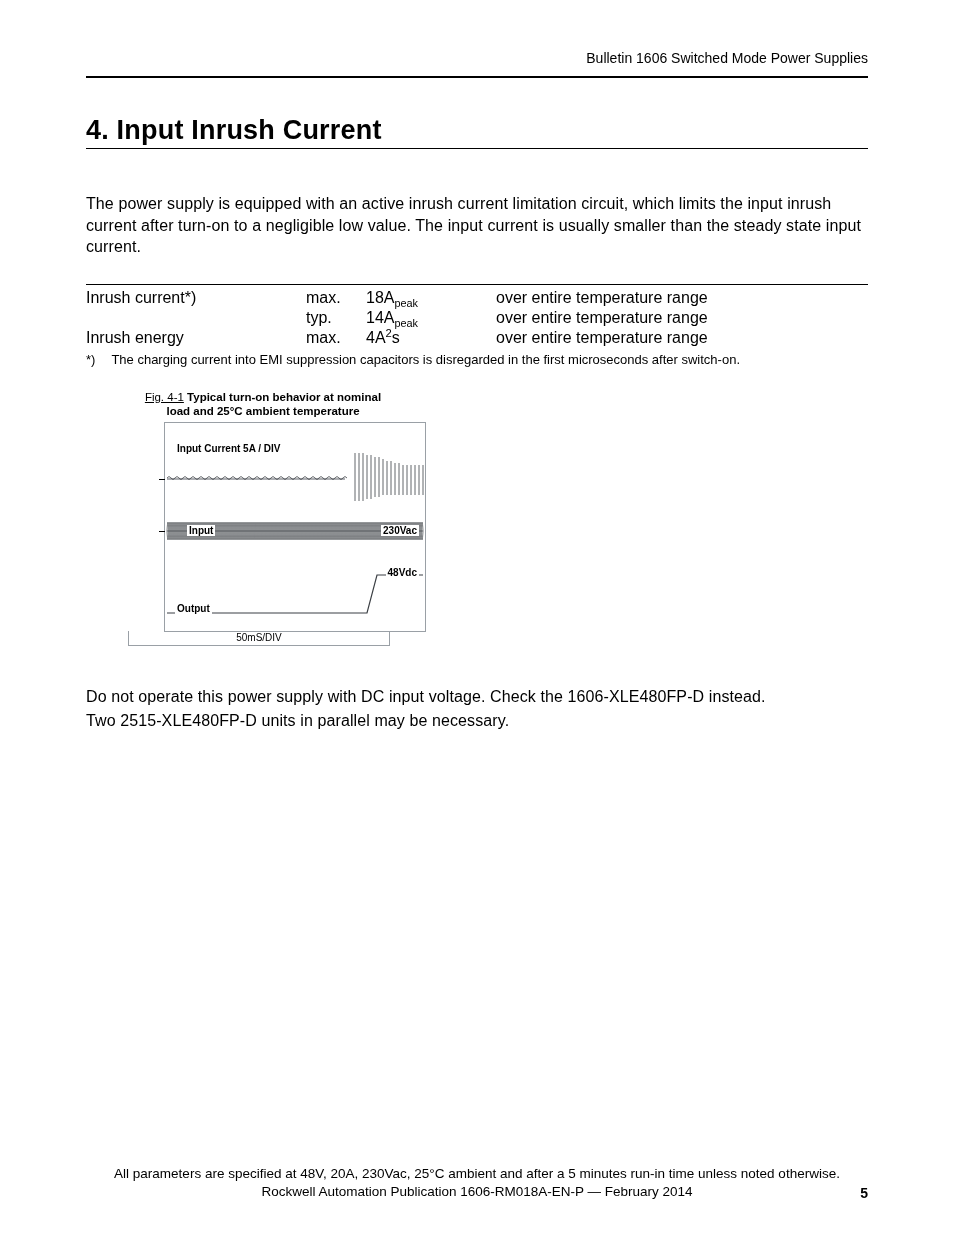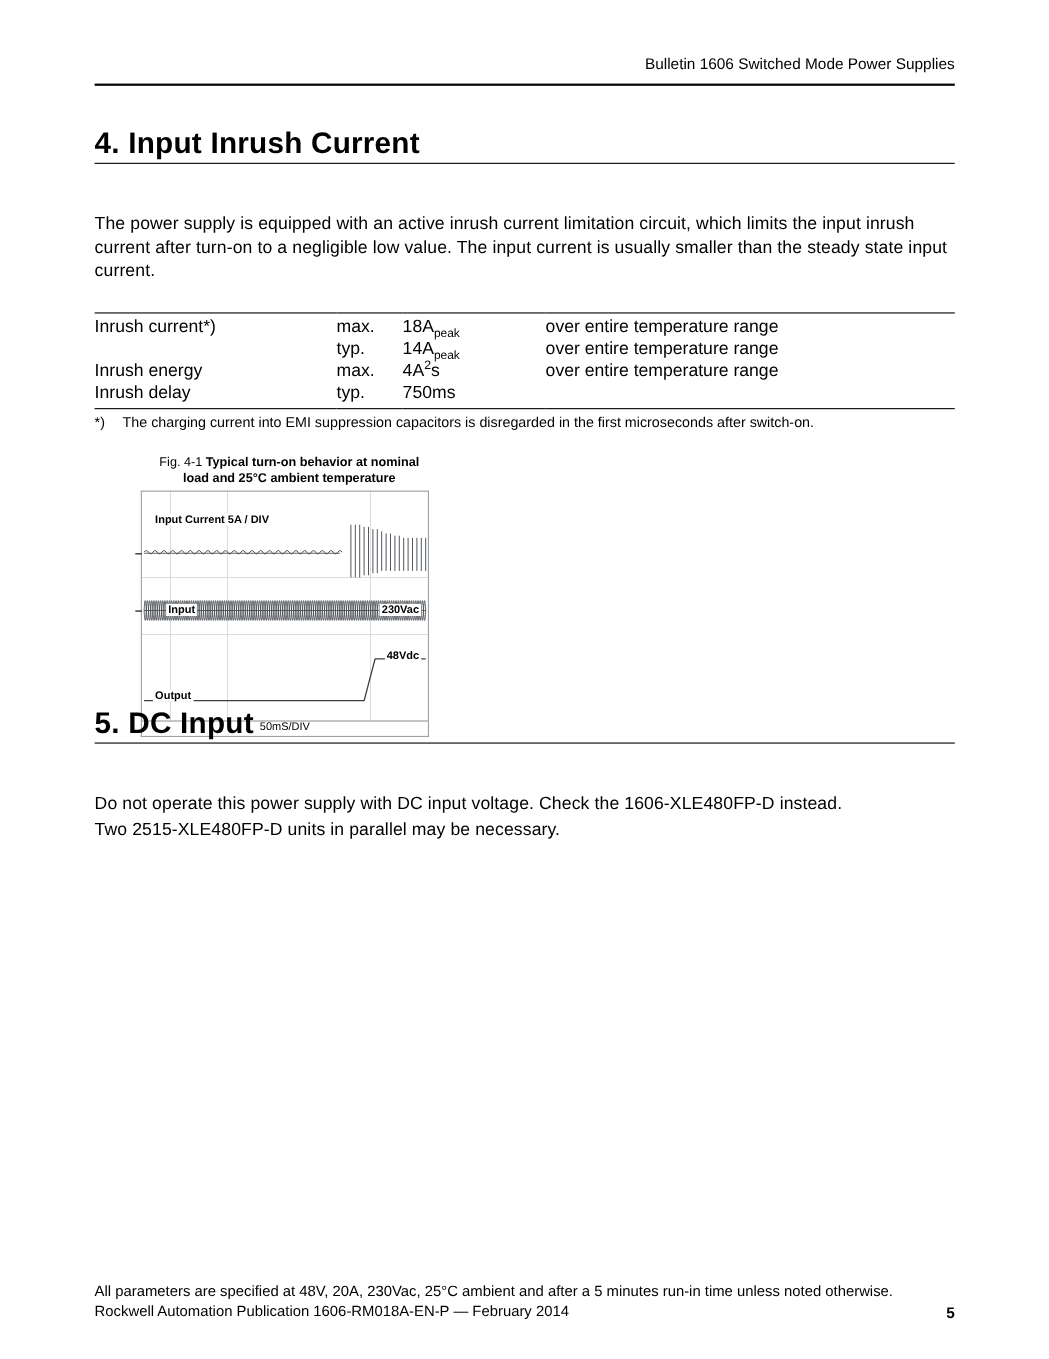--- a/index.html
+++ b/index.html
@@ -78,31 +78,32 @@
     margin-top: 24px;
     margin-left: 42px;
     width: 270px;
   }
   .fig-caption {
     font-size: 11.5px;
     line-height: 1.2;
     margin-bottom: 4px;
     text-align: center;
   }
-  .fig-caption .lead { font-weight: 400; }
+  .fig-caption .lead { font-weight: 400; text-decoration: underline; }
   .fig-caption .bold { font-weight: 700; }
   .scope {
     position: relative;
     width: 260px;
     height: 208px;
     border: 1px solid #9aa0a6;
     background:
       repeating-linear-gradient(to right, transparent 0 25.8px, #d9dde1 25.8px 26px),
       repeating-linear-gradient(to bottom, transparent 0 25.8px, #d9dde1 25.8px 26px),
       #fff;
+    margin-left: 36px;
   }
   .scope .lbl {
     position: absolute;
     font-size: 10px;
     font-weight: 700;
     background: #fff;
     padding: 0 2px;
     line-height: 1.1;
     white-space: nowrap;
   }
@@ -128,20 +129,21 @@
     border-top: none;
     width: 260px;
     line-height: 1.4;
   }
   .sec5 { position: absolute; top: 642px; left: 86px; right: 86px; }
   .footer {
     position: absolute;
     bottom: 34px;
     left: 86px;
     right: 86px;
+    text-align: center;
     font-size: 13.5px;
     line-height: 1.35;
   }
   .page-num {
     position: absolute;
     bottom: 34px;
     right: 86px;
     font-size: 14px;
     font-weight: 700;
   }
@@ -170,26 +172,20 @@
         <td class="col-param"></td>
         <td class="col-stat">typ.</td>
         <td class="col-val"><span>14A</span><sub>peak</sub></td>
         <td class="col-note">over entire temperature range</td>
       </tr>
       <tr>
         <td class="col-param">Inrush energy</td>
         <td class="col-stat">max.</td>
         <td class="col-val"><span>4A</span><sup>2</sup><span>s</span></td>
         <td class="col-note">over entire temperature range</td>
-      </tr>
-      <tr class="last">
-        <td class="col-param">Inrush delay</td>
-        <td class="col-stat">typ.</td>
-        <td class="col-val">750ms</td>
-        <td class="col-note"></td>
       </tr>
     </tbody>
       </table>
 
     <div class="footnote">
       <span>*)</span>
       <span>The charging current into EMI suppression capacitors is disregarded in the first microseconds after switch-on.</span>
     </div>
 
     <div class="figure-block">
@@ -255,21 +251,20 @@
         <span class="lbl" style="top:102px; left:22px">Input</span>
         <span class="lbl" style="top:102px; right:6px">230Vac</span>
         <span class="lbl" style="top:144px; right:6px">48Vdc</span>
         <span class="lbl" style="top:180px; left:10px">Output</span>
       </div>
       <div class="time-axis">50mS/DIV</div>
     </div>
   </div>
 
   <div class="sec5">
-    <h2 class="section">5.  DC Input</h2>
     <div class="body-text" style="">Do not operate this power supply with DC input voltage. Check the 1606-XLE480FP-D instead.</div>
     <div class="body-text" style="margin-top:2px">Two 2515-XLE480FP-D units in parallel may be necessary.</div>
   </div>
 
   <div class="footer">
     <div>All parameters are specified at 48V, 20A, 230Vac, 25°C ambient and after a 5 minutes run-in time unless noted otherwise.</div>
     <div>Rockwell Automation Publication 1606-RM018A-EN-P — February 2014</div>
   </div>
   <div class="page-num">5</div>
 

